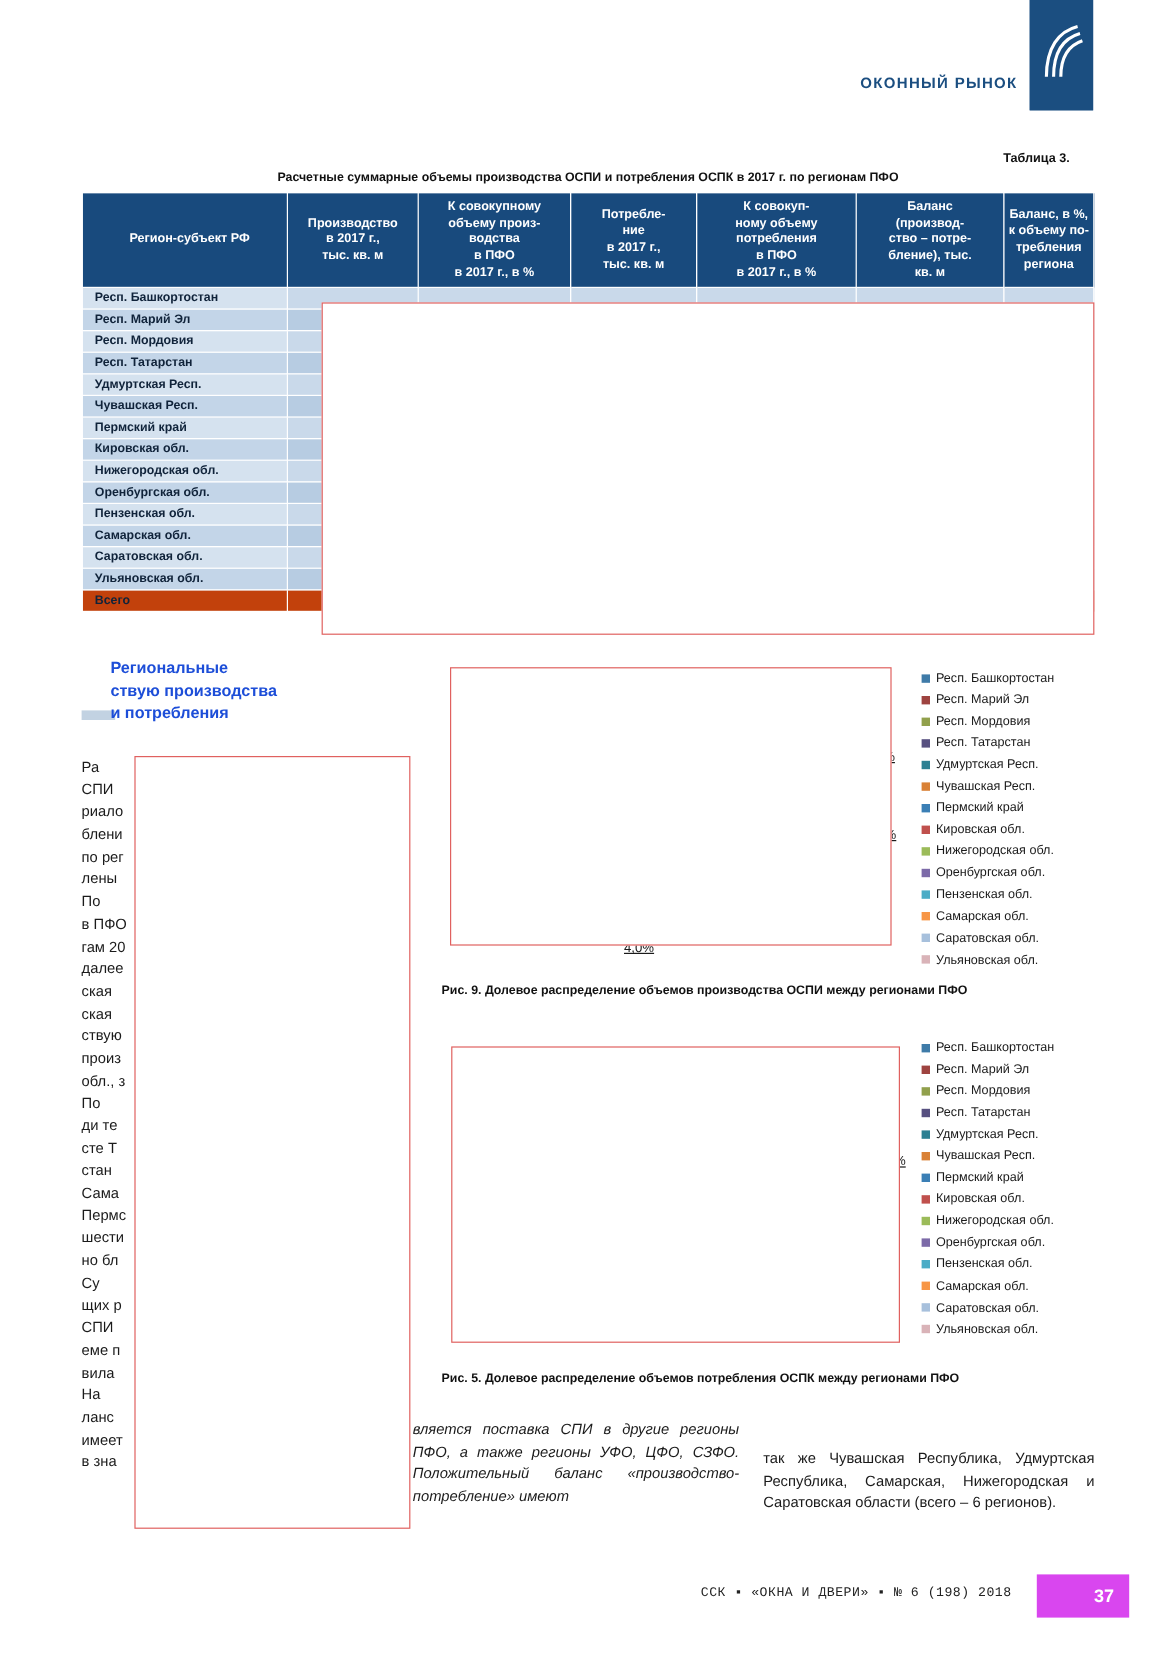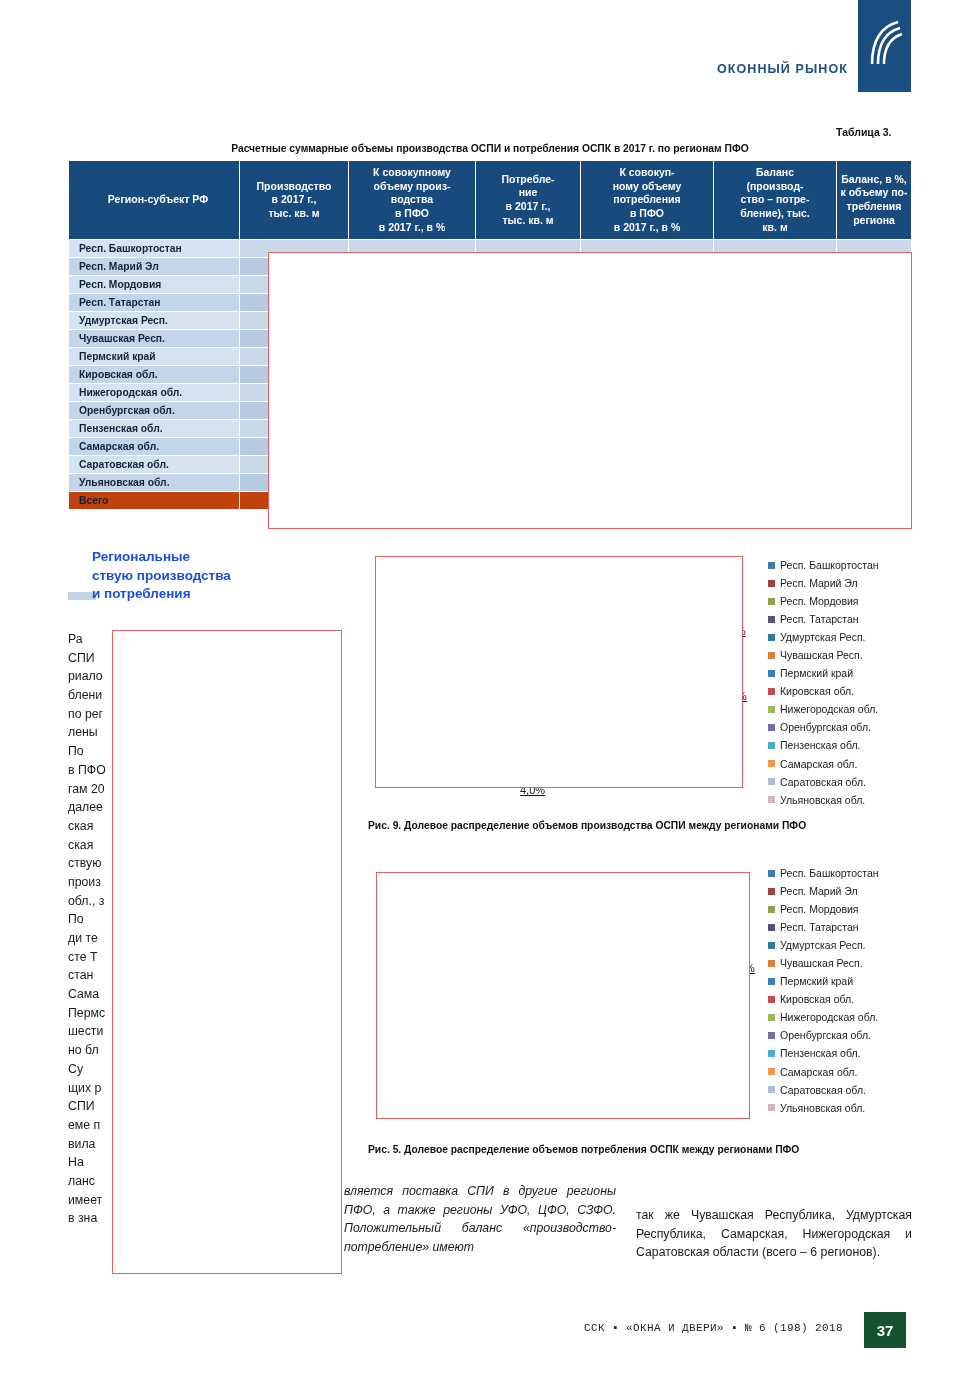--- a/index.html
+++ b/index.html
@@ -163,27 +163,28 @@
     left: 584px; top: 1322px;
     font-size: 11px;
     letter-spacing: 0.4px;
     color: #222;
     font-family: Liberation Mono, monospace;
   }
   .footer-pagebox {
     position: absolute;
     left: 864px; top: 1312px;
     width: 42px; height: 36px;
-    background: #14532d;
+    background: #d946ef;
     color: #ffffff;
     font-size: 15px;
     font-weight: bold;
     display: flex;
     align-items: center;
     justify-content: center;
+    padding-left: 35px;
   }
 </style>
 </head>
 <body>
 
 <div class="masthead-logo">
   <svg width="53" height="92" viewBox="0 0 53 92" aria-hidden="true">
     <rect x="0" y="0" width="53" height="92" fill="#1b4e80"></rect>
     <g fill="none" stroke="#ffffff" stroke-width="2.6">
       <path d="M14 64 C14 40 24 26 40 22"></path>

